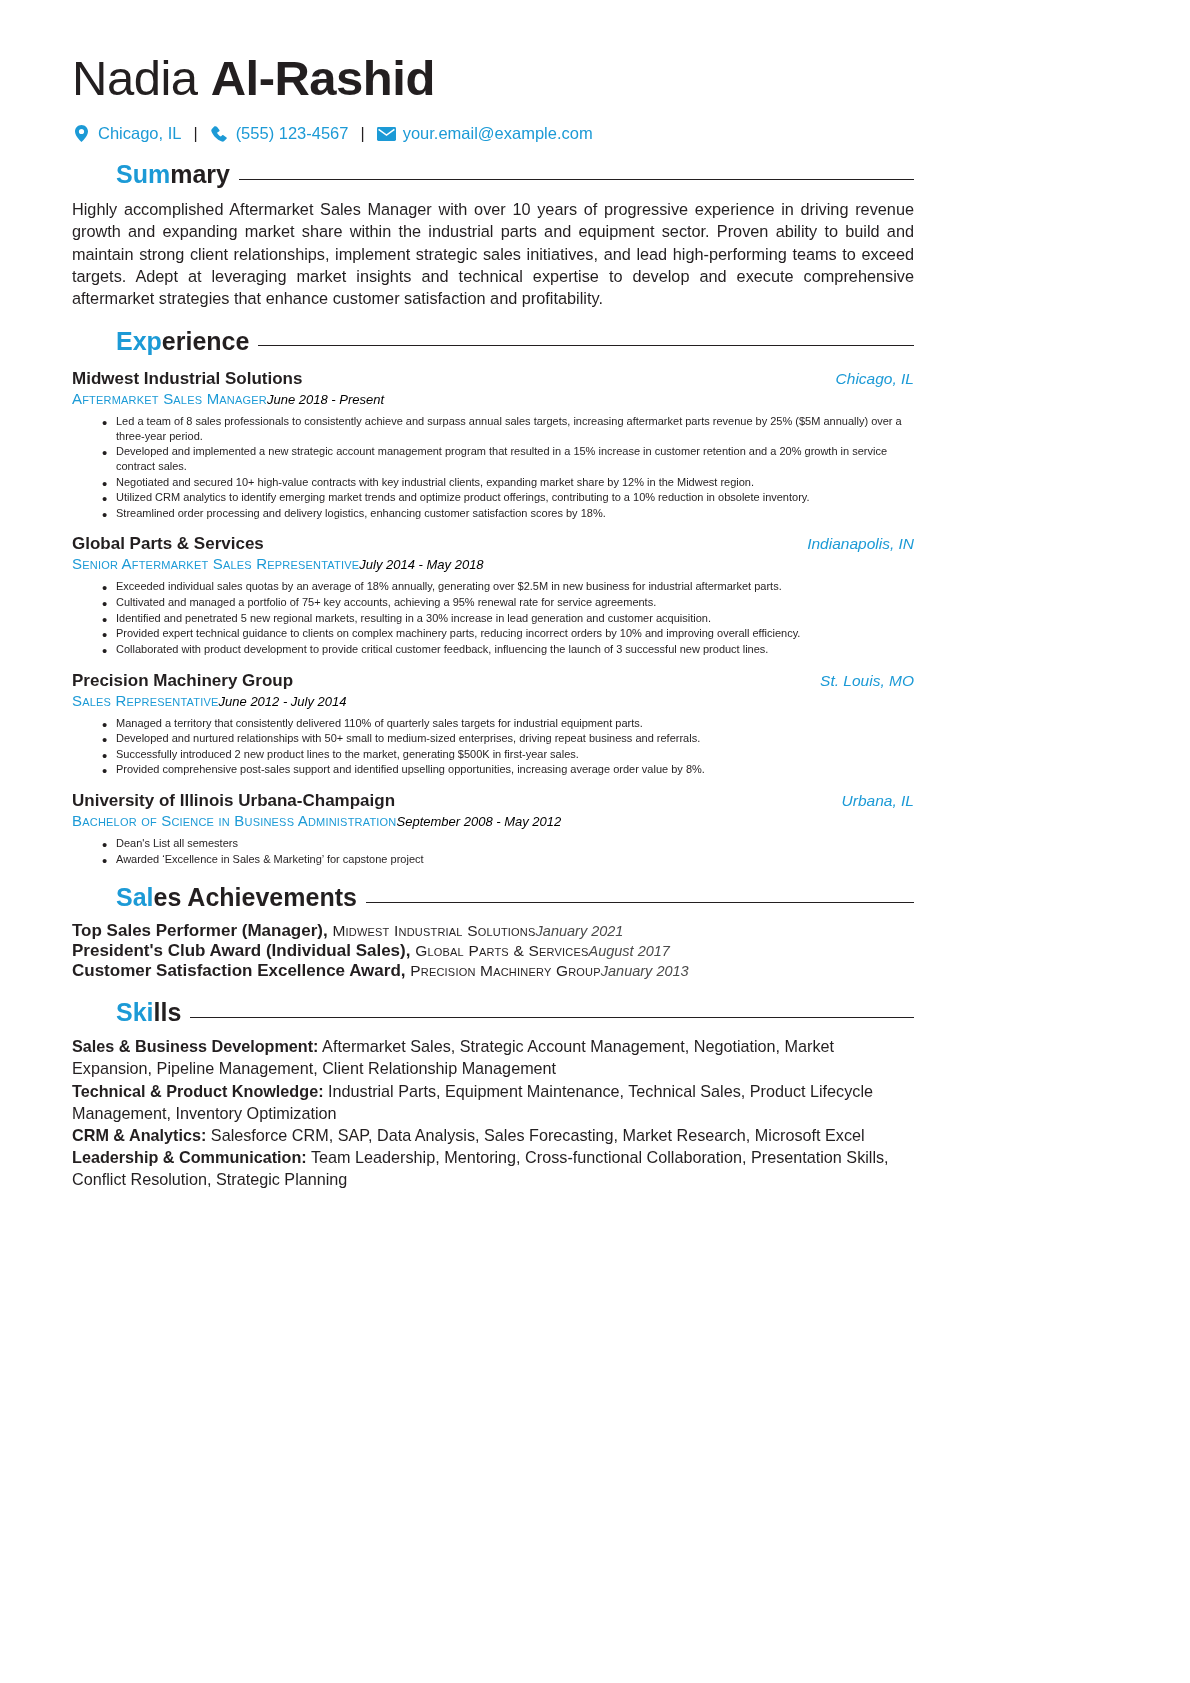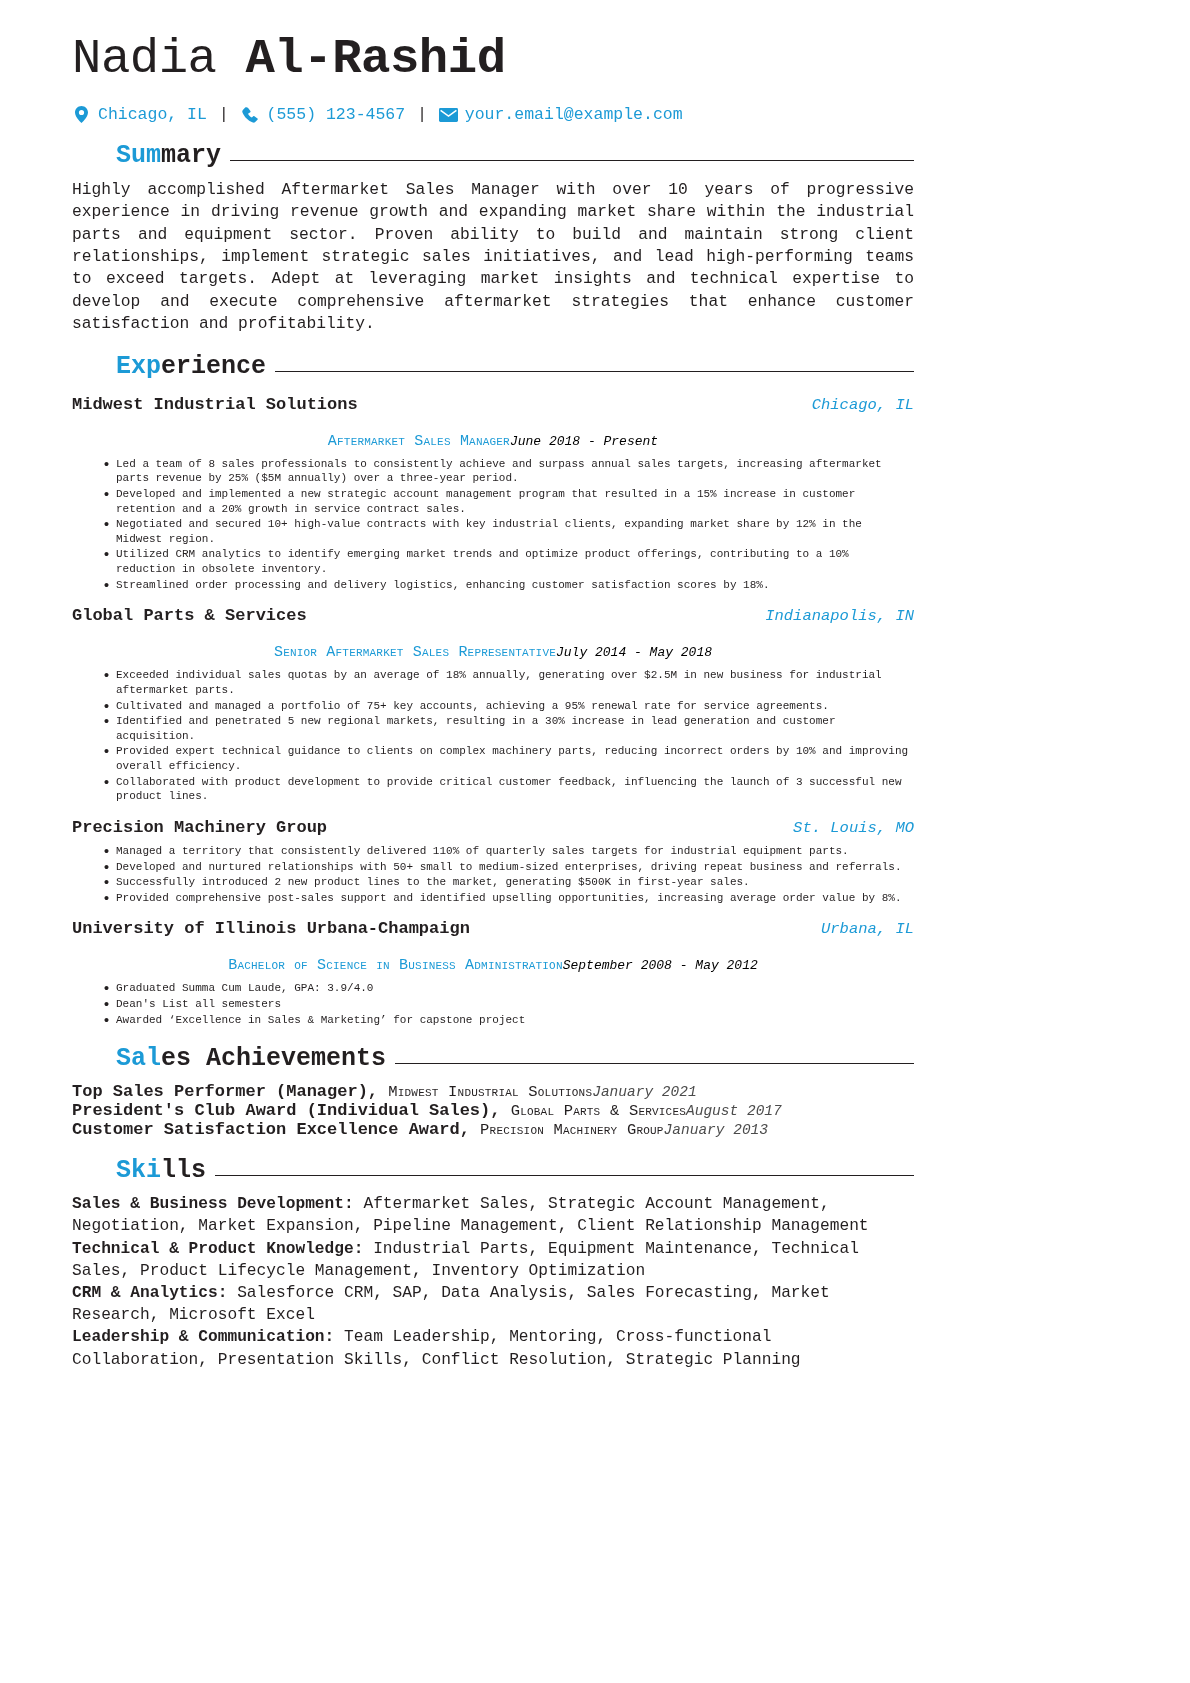--- a/index.html
+++ b/index.html
@@ -10,23 +10,22 @@
   }
   body {
     width: 1190px;
     height: 1683px;
     font-family: "Liberation Sans", sans-serif;
     color: #231f20;
   }
   .page {
     width: 986px;
     min-height: 1683px;
-    padding: 34px 72px 0 72px;
+    padding: 53px 72px 0 72px;
     background: #ffffff;
-    font-family: Liberation Mono, monospace;
   }
 
   
   .name {
     font-size: 49px;
     line-height: 1.05;
     letter-spacing: -0.5px;
     margin: 0 0 20px 0;
     font-weight: 400;
     color: #231f20;
@@ -107,23 +106,23 @@
     color: #231f20;
   }
   .entry-loc {
     font-size: 15.5px;
     font-style: italic;
     color: #1c9ad6;
     white-space: nowrap;
   }
   .entry-sub {
     display: flex;
-    justify-content: center;
+    justify-content: flex-start;
     align-items: baseline;
-    margin-top: 19px;
+    margin-top: 1px;
   }
   .entry-role {
     font-size: 15px;
     color: #1c9ad6;
     font-variant: small-caps;
     letter-spacing: 0.2px;
   }
   .entry-dates {
     font-size: 13px;
     font-style: italic;
@@ -270,40 +269,43 @@
       <li>Provided expert technical guidance to clients on complex machinery parts, reducing incorrect orders by 10% and improving overall efficiency.</li>
       <li>Collaborated with product development to provide critical customer feedback, influencing the launch of 3 successful new product lines.</li>
     </ul>
   </div>
 
   <div class="entry">
     <div class="entry-top">
       <span class="entry-org">Precision Machinery Group</span>
       <span class="entry-loc">St. Louis, MO</span>
     </div>
+    <div class="entry-sub">
+      <span class="entry-role">Sales Representative</span>
+      <span class="entry-dates">June 2012 - July 2014</span>
+    </div>
     <ul class="bullets">
       <li>Managed a territory that consistently delivered 110% of quarterly sales targets for industrial equipment parts.</li>
       <li>Developed and nurtured relationships with 50+ small to medium-sized enterprises, driving repeat business and referrals.</li>
       <li>Successfully introduced 2 new product lines to the market, generating $500K in first-year sales.</li>
       <li>Provided comprehensive post-sales support and identified upselling opportunities, increasing average order value by 8%.</li>
     </ul>
   </div>
 
 
   <div class="entry">
     <div class="entry-top">
       <span class="entry-org">University of Illinois Urbana-Champaign</span>
       <span class="entry-loc">Urbana, IL</span>
     </div>
     <div class="entry-sub">
       <span class="entry-role">Bachelor of Science in Business Administration</span>
       <span class="entry-dates">September 2008 - May 2012</span>
     </div>
     <ul class="bullets">
-      <li>Graduated Summa Cum Laude, GPA: 3.9/4.0</li>
       <li>Dean's List all semesters</li>
       <li>Awarded ‘Excellence in Sales &amp; Marketing’ for capstone project</li>
     </ul>
   </div>
 
   <div class="section-head">
     <h2><span class="hl">Sal</span><span>es Achievements</span></h2>
     <span class="rule"></span>
   </div>
 

